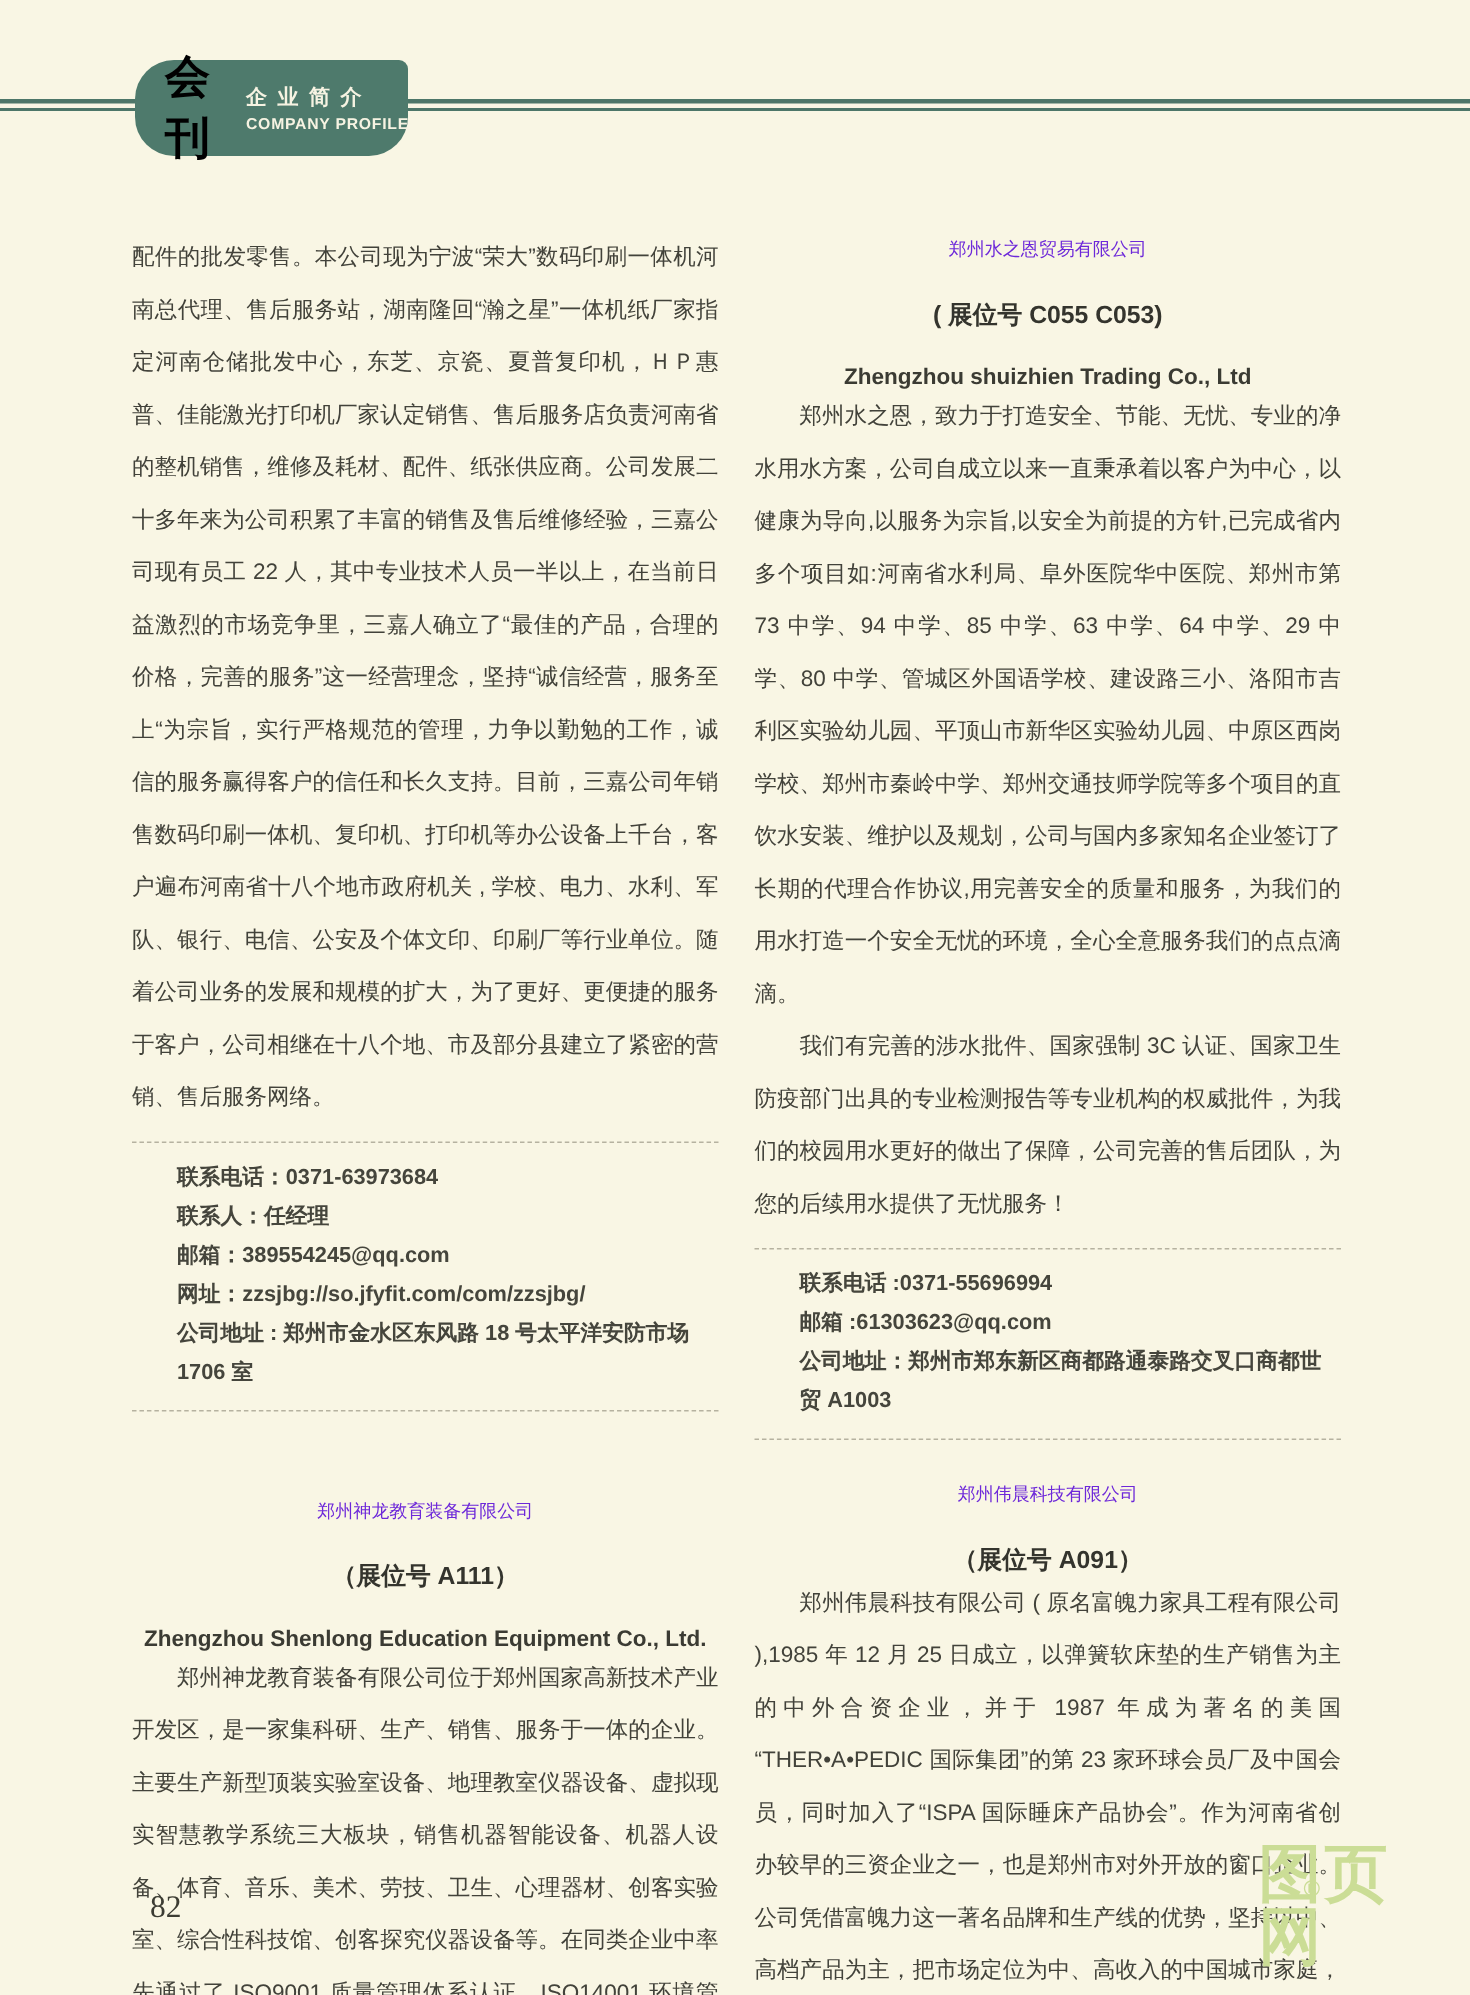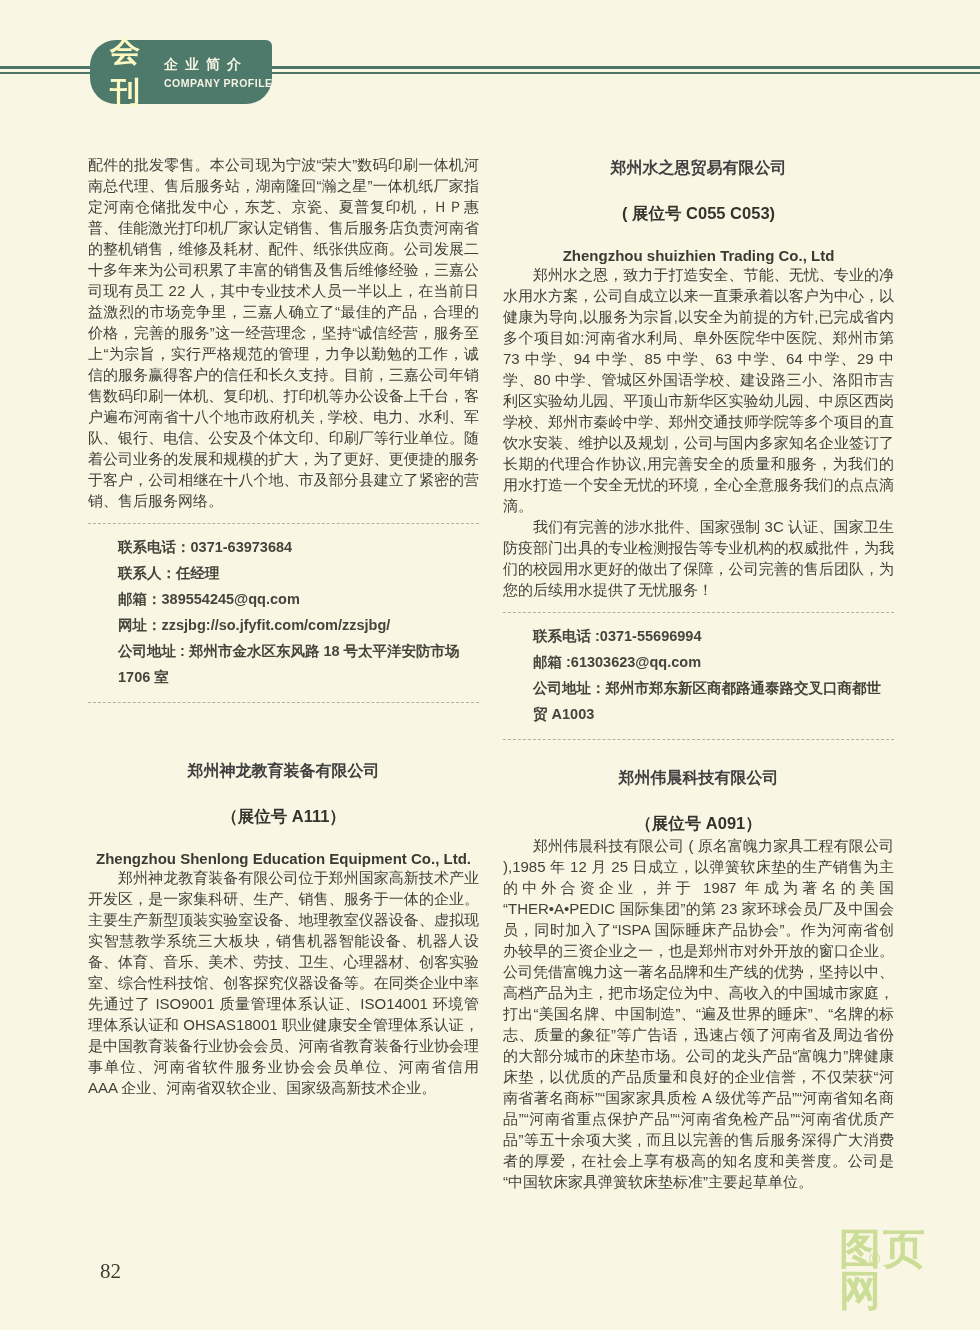--- a/index.html
+++ b/index.html
@@ -23,21 +23,21 @@
   .badge {
     position: absolute; left: 90px; top: 40px;
     width: 182px; height: 64px;
     background: #4e7a6c;
     border-radius: 26px 6px 26px 26px;
     display: flex; align-items: center;
     padding: 0 14px 0 20px;
     z-index: 2;
   }
   .badge-title {
-    color: #fef9c3; font-size: 30px; font-weight: bold; letter-spacing: 2px;
+    color: #000000; font-size: 30px; font-weight: bold; letter-spacing: 2px;
   }
   .badge-divider {
     width: 1px; height: 36px; background: rgba(246,243,226,.85); margin: 0 10px 0 12px;
   }
   .badge-sub { display: flex; flex-direction: column; justify-content: center; }
   .badge-sub-cn {
     color: #f6f3e2; font-size: 14px; font-weight: bold; letter-spacing: 7px; white-space: nowrap;
   }
   .badge-sub-en {
     color: #f6f3e2; font-size: 10.5px; font-weight: bold; letter-spacing: .5px; margin-top: 3px; white-space: nowrap;
@@ -45,37 +45,37 @@
 
   
   .columns {
     display: flex; gap: 24px;
     padding: 0 86px 0 88px;
     margin-top: 44px;
   }
   .col { flex: 1; min-width: 0; }
 
   .body-text {
-    font-size: 15px; line-height: 21px;
+    font-size: 15px; line-height: 35px;
     text-align: justify; color: #42423a;
   }
   .body-text.indent { text-indent: 2em; }
 
   .contact {
     margin-top: 12px;
     border-top: 1px dashed #b6b2a0;
     border-bottom: 1px dashed #b6b2a0;
     padding: 10px 0 12px 30px;
   }
   .contact div {
     font-size: 14.5px; line-height: 26px; font-weight: bold; color: #45453c;
   }
 
   .company-head { text-align: center; }
-  .company-name { font-size: 16px; font-weight: bold; color: #404040; }
+  .company-name { font-size: 12px; font-weight: normal; color: #6d28d9; }
   .company-booth { font-size: 16.5px; font-weight: bold; color: #34342d; margin-top: 24px; }
   .company-en { font-size: 15px; font-weight: bold; color: #3b3b33; margin-top: 22px; }
   .head-gap-1 { margin-top: 58px; }
   .head-gap-2 { margin-top: 28px; }
   .after-head { }
   .para-gap { margin-top: 0px; }
 
   
   .page-number {
     position: absolute; left: 100px; bottom: 46px;

